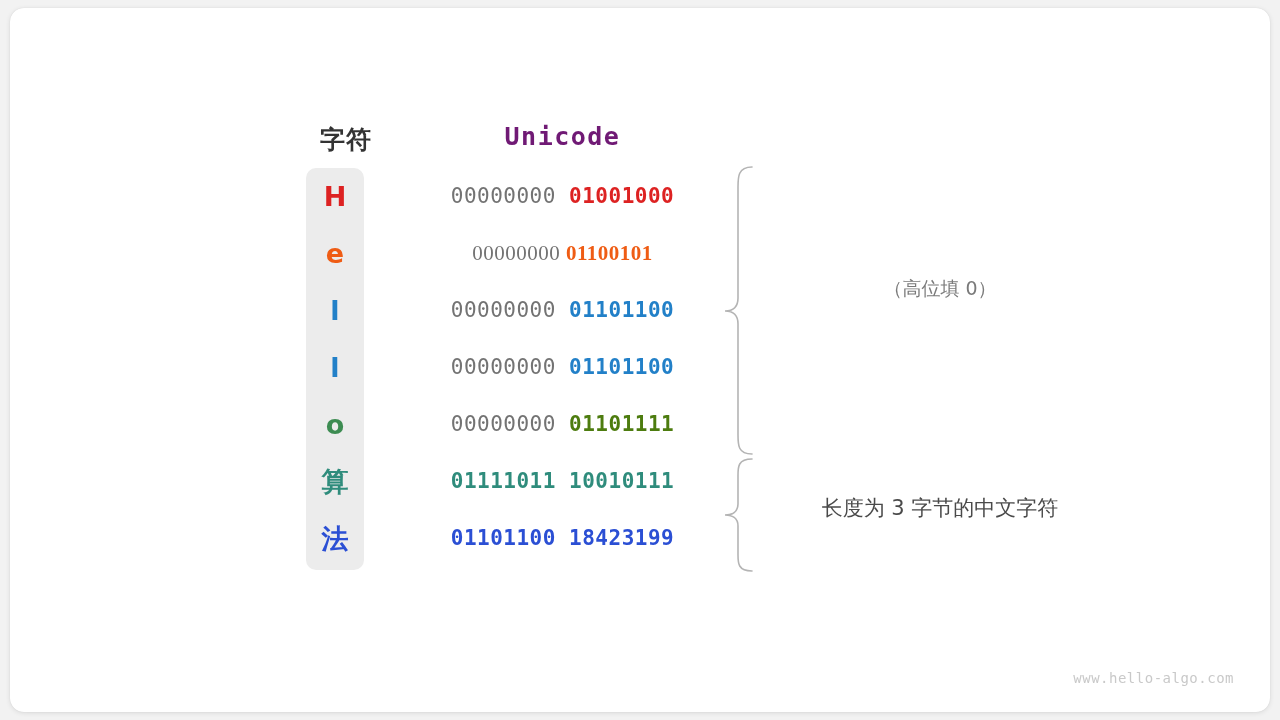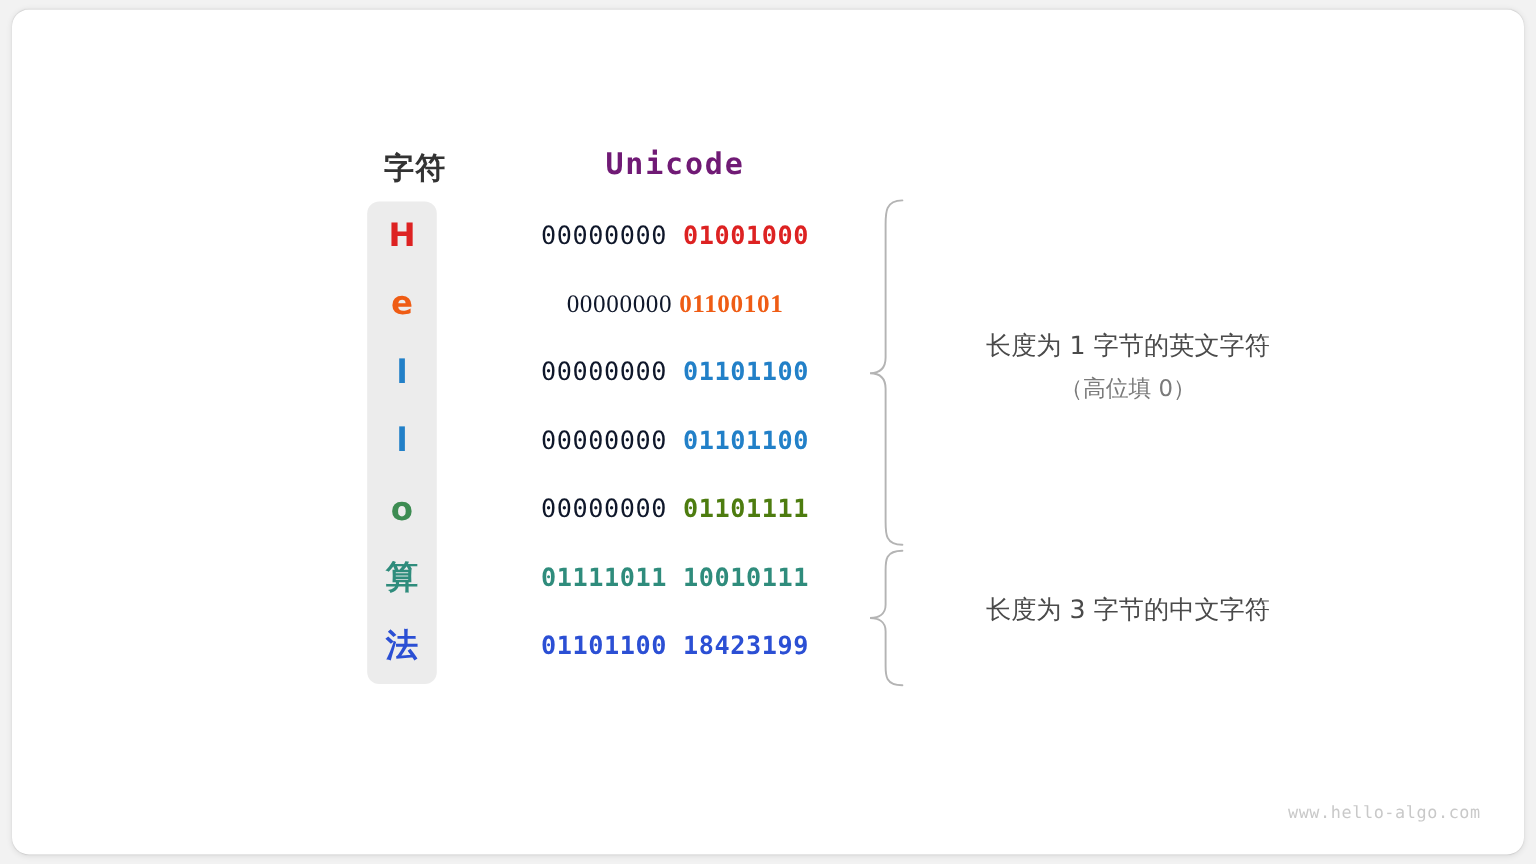--- a/index.html
+++ b/index.html
@@ -84,21 +84,21 @@
     left: 420px;
     width: 265px;
     text-align: center;
     font-family: "DejaVu Sans Mono", monospace;
     font-size: 21px;
     line-height: 57px;
     white-space: pre;
     letter-spacing: 0.5px;
   }
   .byte-pad {
-    color: #0f172a;
+    color: #737373;
     font-weight: normal;
   }
   .byte-val {
     font-weight: bold;
   }
 
   
   .brace {
     position: absolute;
     pointer-events: none;
@@ -172,21 +172,20 @@
 
     <svg class="brace" id="brace-1" style="left:712px; top:155px;" width="46" height="295" viewBox="0 0 46 295">
       <path d="M 30 4 C 16 4 16 14 16 24 L 16 135 C 16 145 10 148 3 148 C 10 148 16 151 16 161 L 16 272 C 16 282 16 291 30 291" fill="none" stroke="#b4b4b4" stroke-width="1.6" stroke-linecap="round"></path>
     </svg>
 
     <svg class="brace" id="brace-2" style="left:712px; top:448px;" width="46" height="118" viewBox="0 0 46 118">
       <path d="M 30 3 C 16 3 16 11 16 19 L 16 48 C 16 56 10 59 3 59 C 10 59 16 62 16 70 L 16 99 C 16 107 16 115 30 115" fill="none" stroke="#b4b4b4" stroke-width="1.6" stroke-linecap="round"></path>
     </svg>
 
     <div id="note-1" class="note">
-      <span>长度为 1 字节的英文字符</span>
       <span class="sub">（高位填 0）</span>
     </div>
 
     <div id="note-2" class="note">
       <span>长度为 3 字节的中文字符</span>
     </div>
 
     <div id="watermark">www.hello-algo.com</div>
 
   </div>

